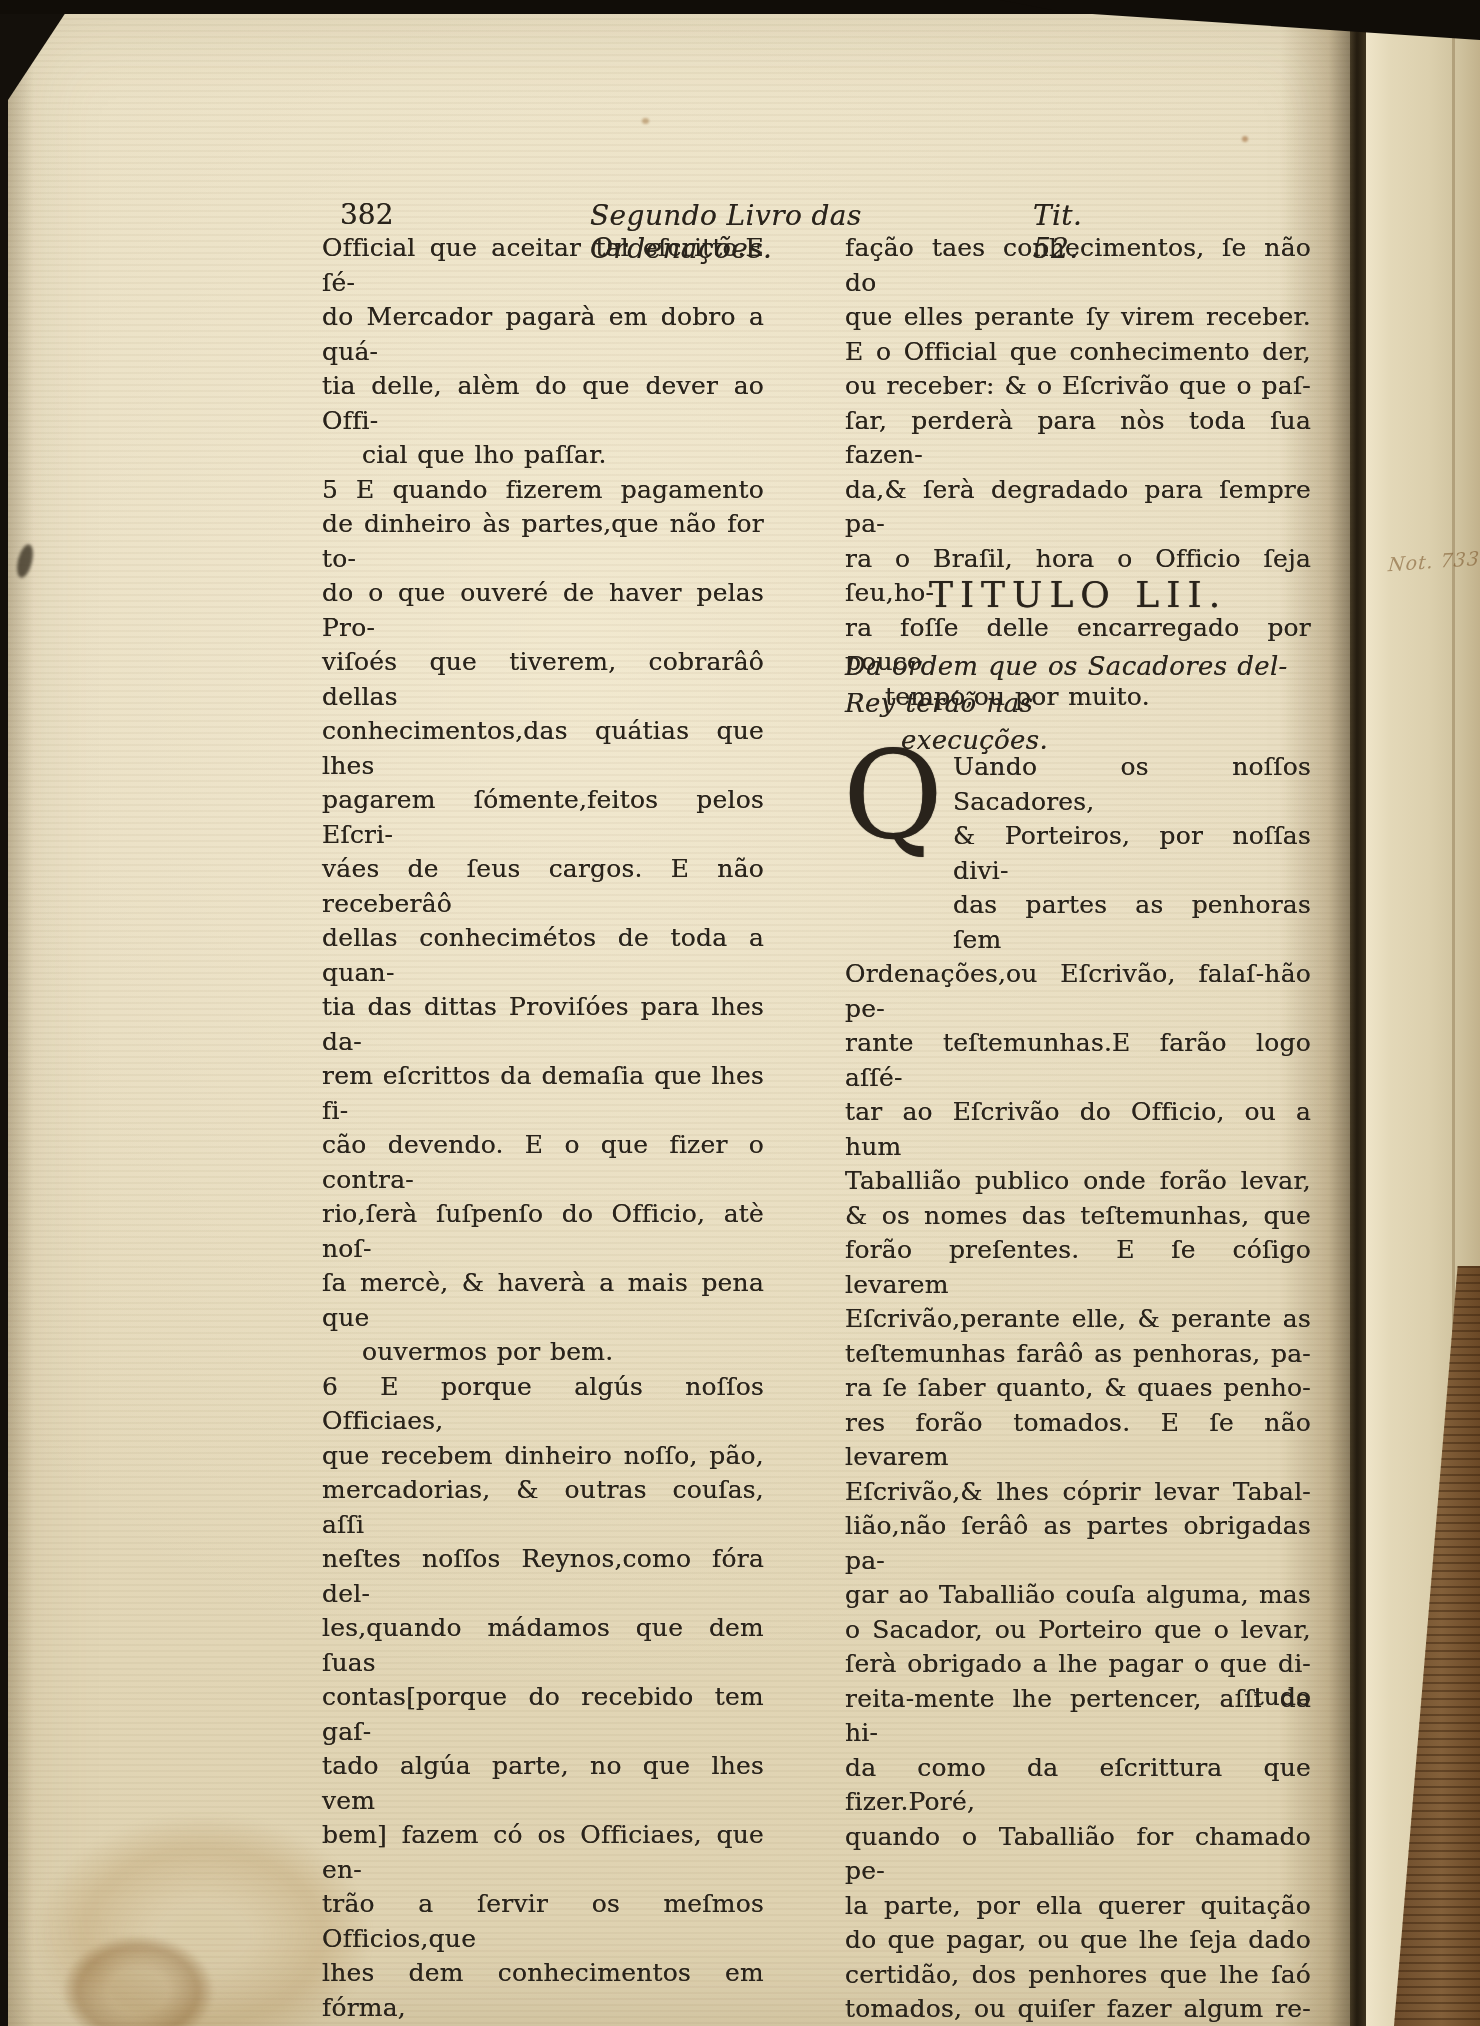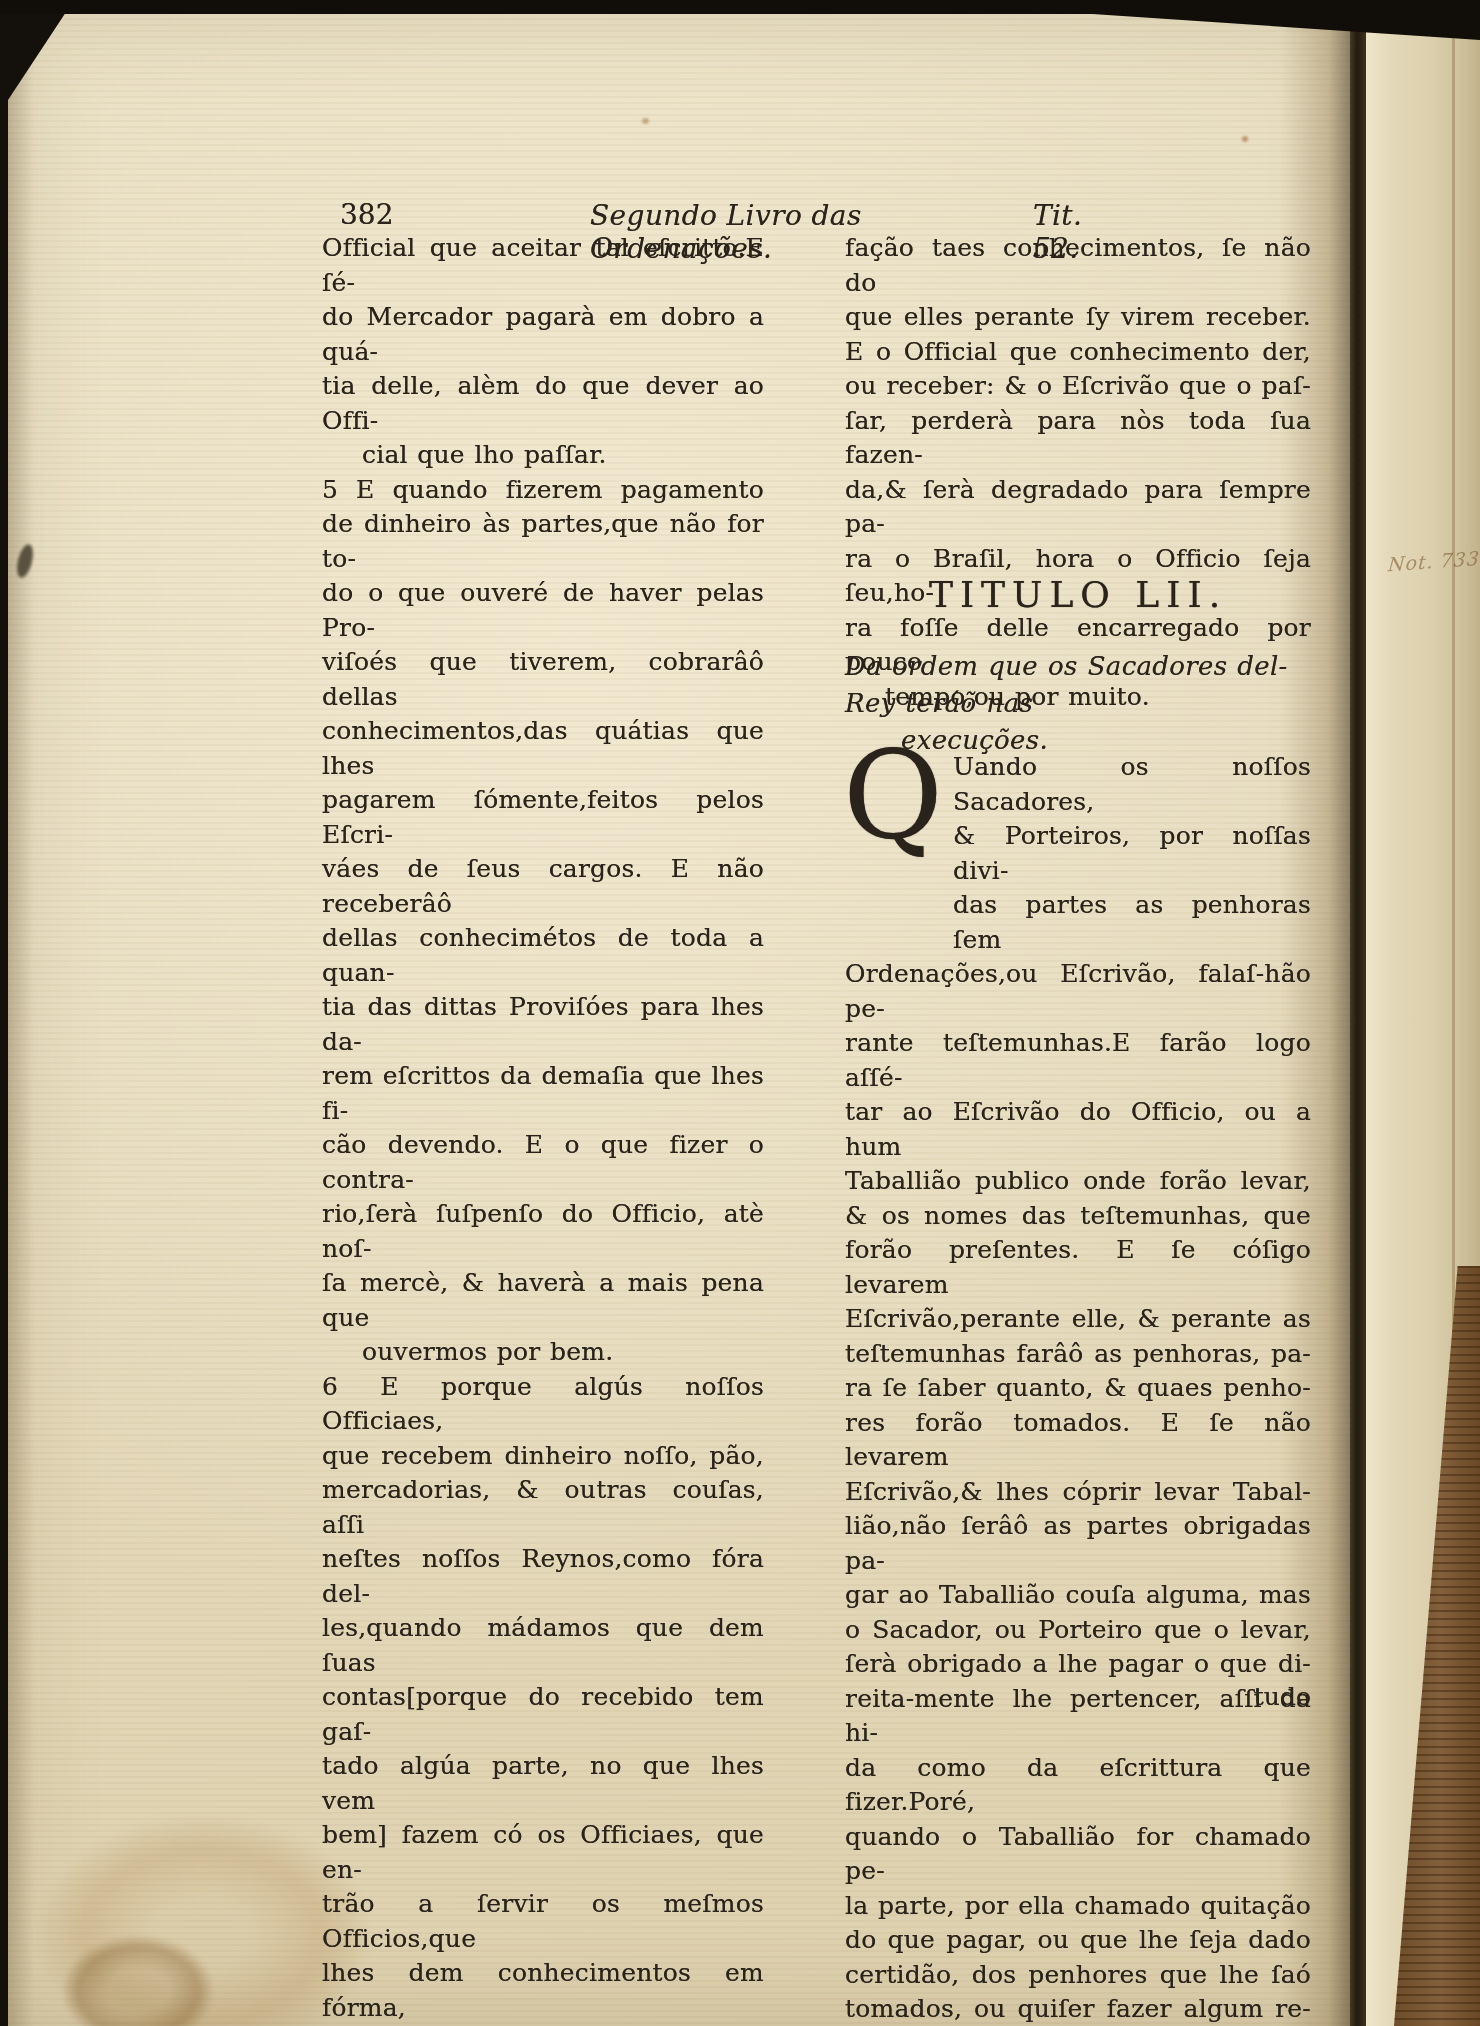--- a/index.html
+++ b/index.html
@@ -244,21 +244,21 @@
           <div class="tline">ra ſe ſaber quanto, &amp; quaes penho-</div>
           <div class="tline">res forão tomados. E ſe não levarem</div>
           <div class="tline">Eſcrivão,&amp; lhes cóprir levar Tabal-</div>
           <div class="tline">lião,não ſerâô as partes obrigadas pa-</div>
           <div class="tline">gar ao Taballião couſa alguma, mas</div>
           <div class="tline">o Sacador, ou Porteiro que o levar,</div>
           <div class="tline">ſerà obrigado a lhe pagar o que di-</div>
           <div class="tline">reita-mente lhe pertencer, aſſi da hi-</div>
           <div class="tline">da como da eſcrittura que fizer.Poré,</div>
           <div class="tline">quando o Taballião for chamado pe-</div>
-          <div class="tline">la parte, por ella chamado quitação</div>
+          <div class="tline">la parte, por ella querer quitação</div>
           <div class="tline">do que pagar, ou que lhe ſeja dado</div>
           <div class="tline">certidão, dos penhores que lhe ſaó</div>
           <div class="tline">tomados, ou quiſer fazer algum re-</div>
           <div class="tline">querimento ao Sacador, ou Porteiro</div>
         </div>
     </div>
 
     <div class="catchword">tudo</div>
 
     <div class="marginalia">Not. 733</div>

